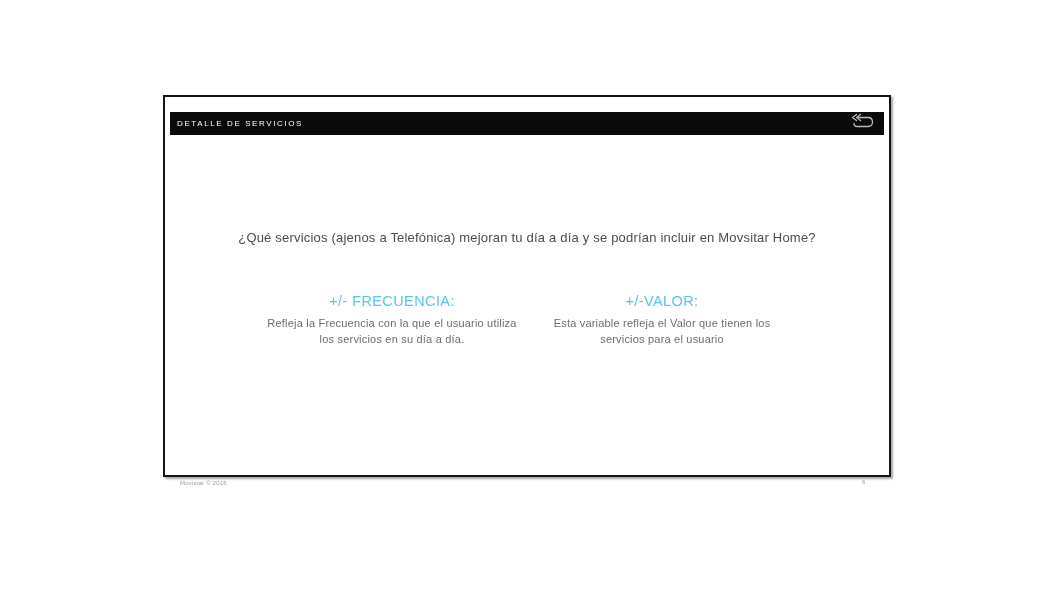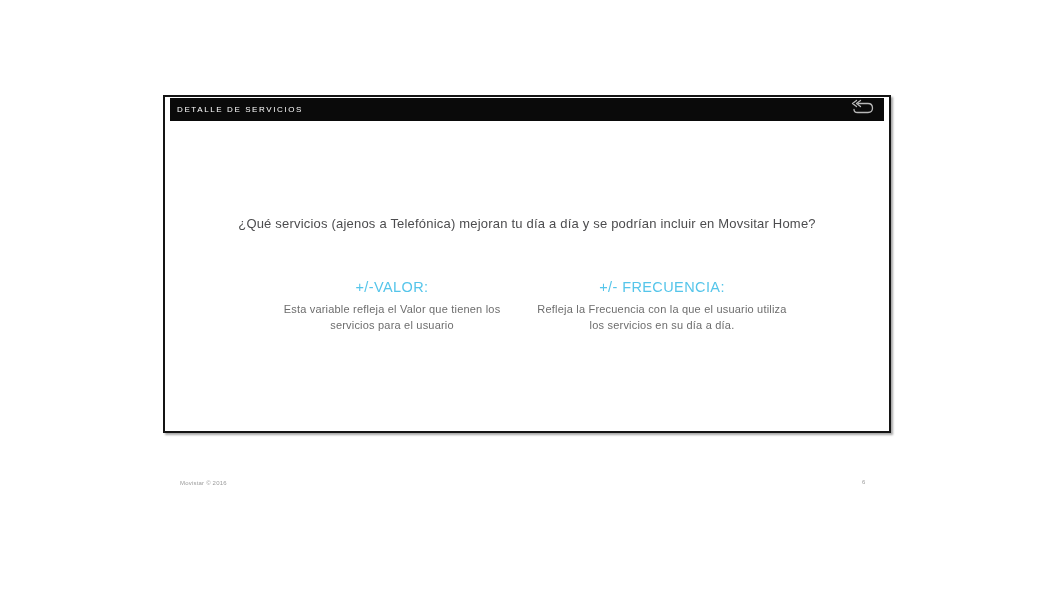--- a/index.html
+++ b/index.html
@@ -6,25 +6,25 @@
   html, body {
     width: 1055px; height: 593px;
     background: #ffffff;
     font-family: "Liberation Sans", sans-serif;
     overflow: hidden;
     position: relative;
   }
   .slide {
     position: absolute;
     left: 163px; top: 95px;
-    width: 728px; height: 338px;
+    width: 728px; height: 382px;
     background: #ffffff;
     border: 2px solid #141414;
     box-shadow: 2px 2px 2px rgba(0,0,0,0.35);
-    padding: 1px 5px;
+    padding: 15px 5px;
   }
   .titlebar {
     height: 23px;
     background: #0a0a0a;
     display: flex;
     align-items: center;
     justify-content: space-between;
     padding: 0 8px 0 7px;
   }
   .titlebar-title {
@@ -103,26 +103,26 @@
           </g>
         </svg>
       </span>
     </span>
   </div>
 
   <div class="question">¿Qué servicios (ajenos a Telefónica) mejoran tu día a día y se podrían incluir en Movsitar Home?</div>
 
   <div class="columns">
     <div class="col">
+      <div class="col-title">+/- FRECUENCIA:</div>
+      <div class="col-desc">Refleja la Frecuencia con la que el usuario utiliza los servicios en su día a día.</div>
+    </div>
+    <div class="col">
       <div class="col-title">+/-VALOR:</div>
       <div class="col-desc">Esta variable refleja el Valor que tienen los servicios para el usuario</div>
-    </div>
-    <div class="col">
-      <div class="col-title">+/- FRECUENCIA:</div>
-      <div class="col-desc">Refleja la Frecuencia con la que el usuario utiliza los servicios en su día a día.</div>
     </div>
   </div>
 
 </div>
 
 <div class="footer-copyright">Movistar © 2016</div>
 
 <div class="footer-page">6</div>
 
 </body></html>

